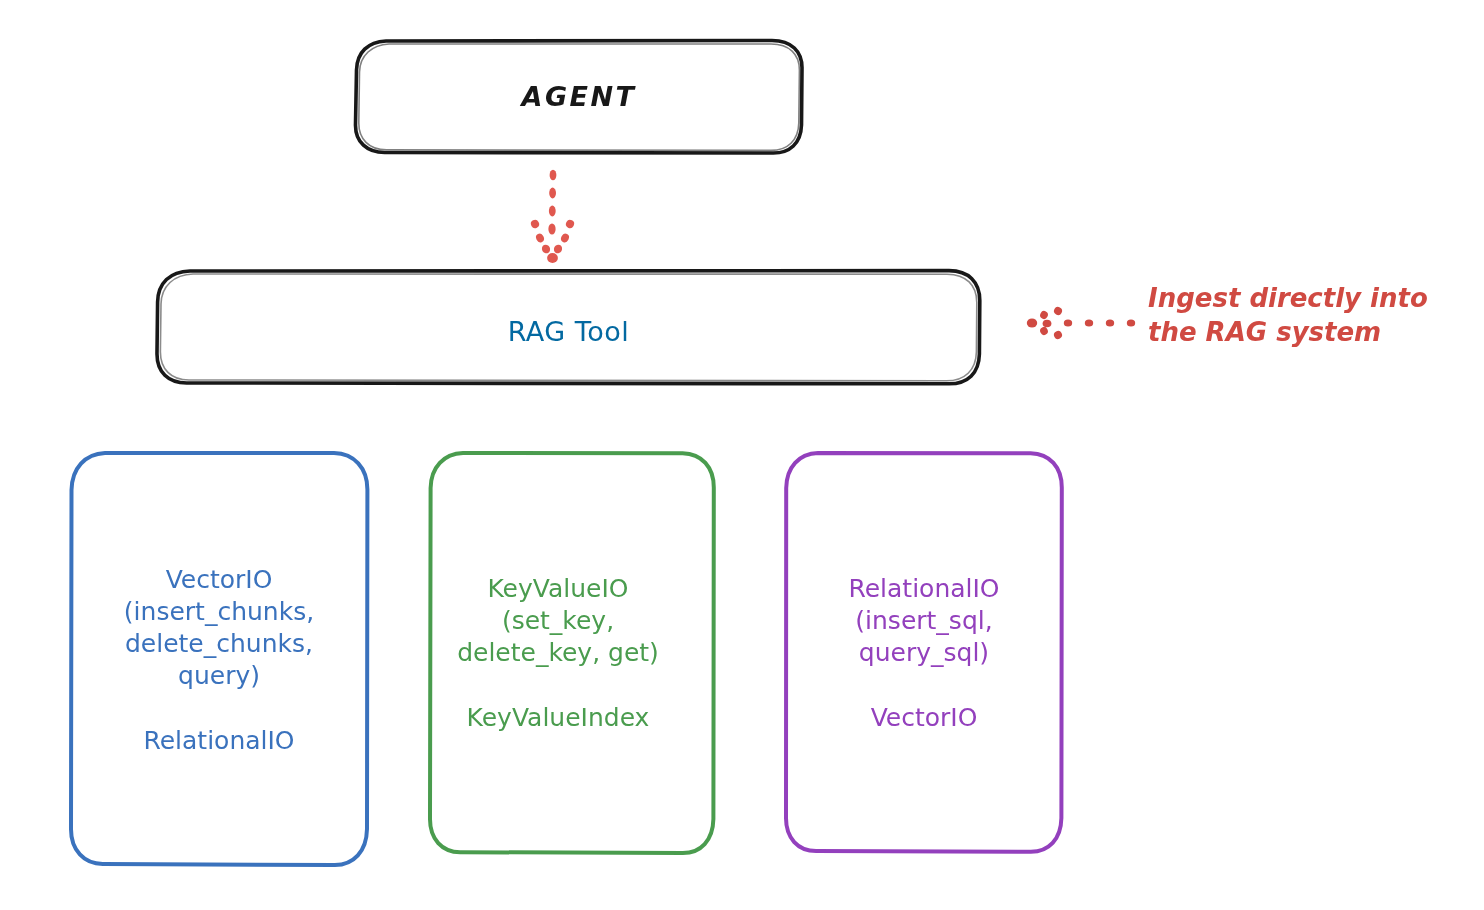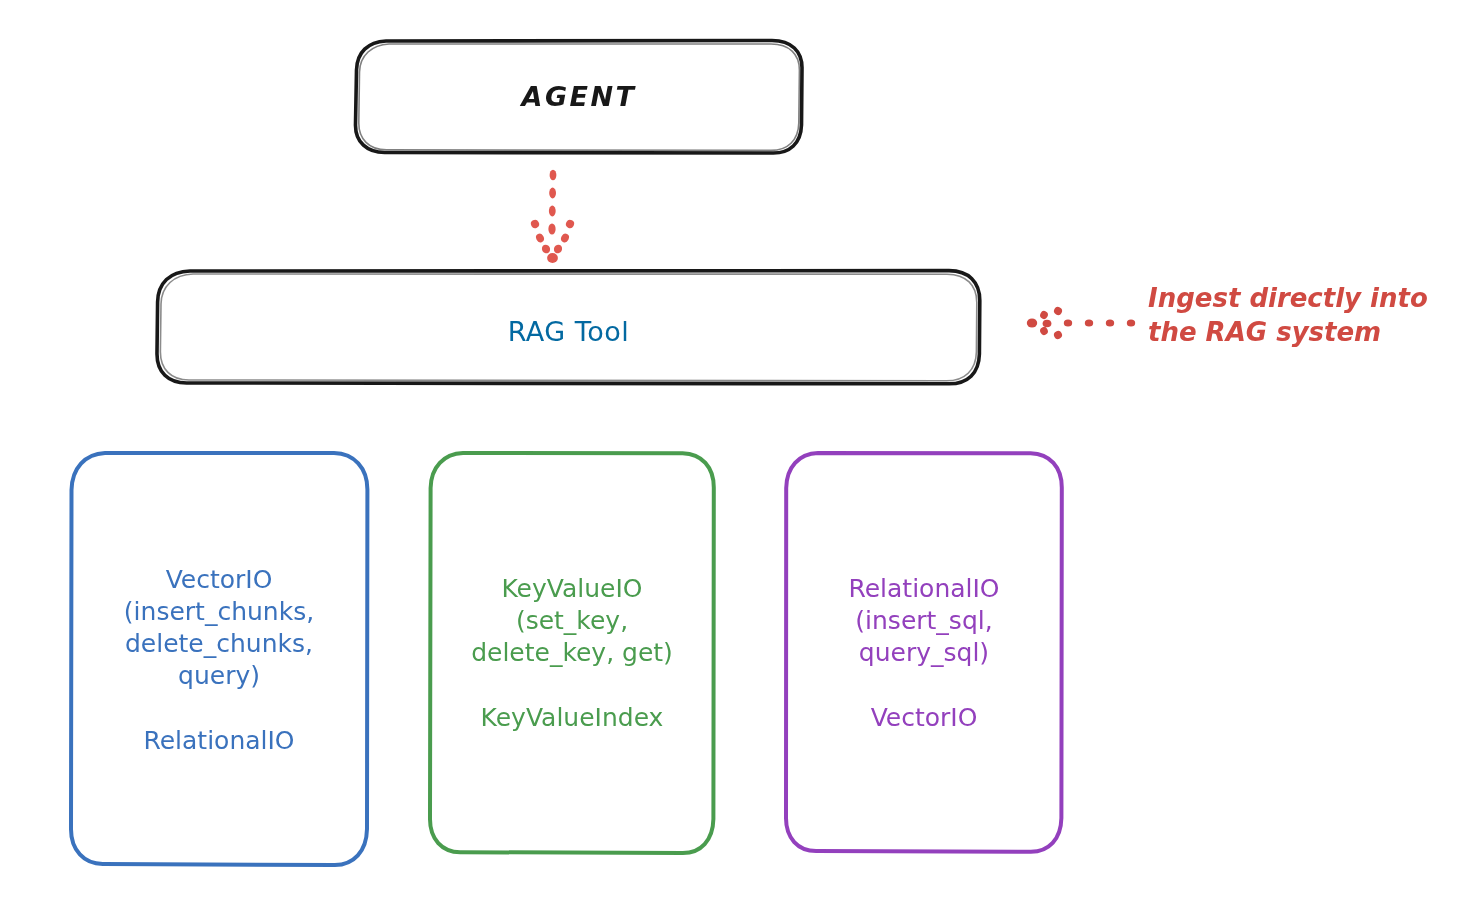--- a/index.html
+++ b/index.html
@@ -62,21 +62,21 @@
     letter-spacing: 0.5px;
     margin-top: 10px;
   }
 
   
   #vector-node {
     left: 71px; top: 452px;
     width: 296px; height: 414px;
   }
   #keyvalue-node {
-    left: 456px; top: 452px;
+    left: 442px; top: 452px;
     width: 232px; height: 400px;
   }
   #relational-node {
     left: 786px; top: 452px;
     width: 276px; height: 400px;
   }
   .io-title {
     font-family: "DejaVu Sans", sans-serif;
     font-size: 25px;
     line-height: 1.28;

